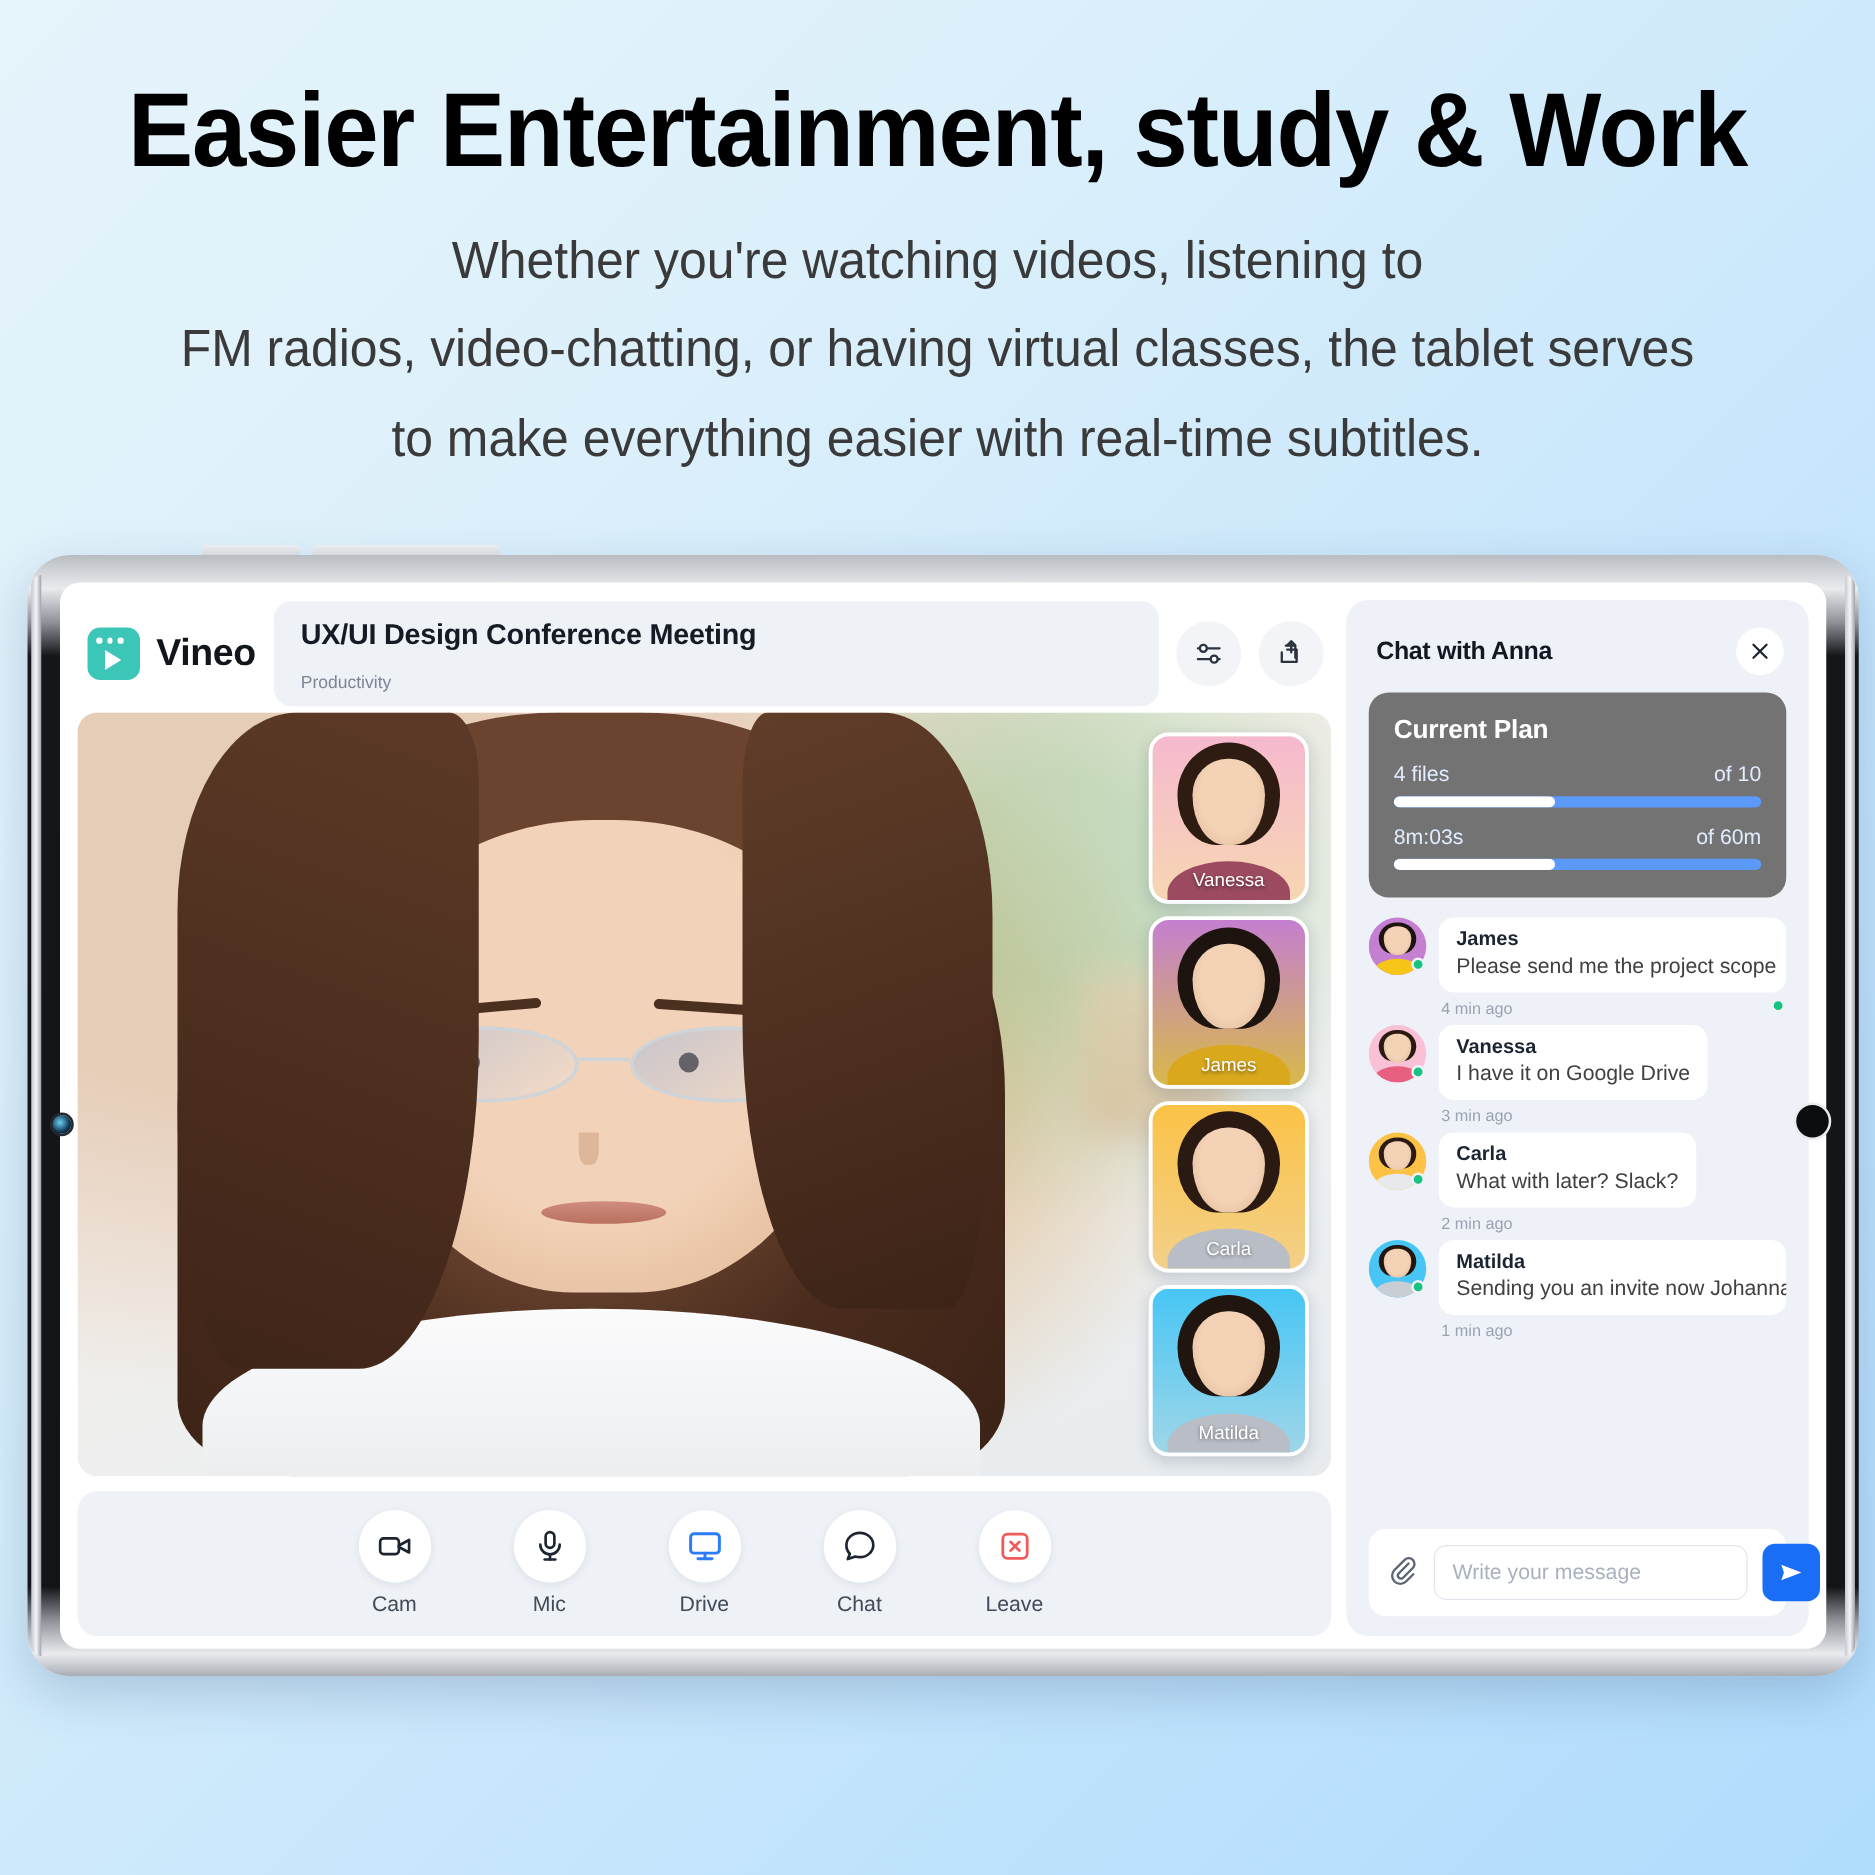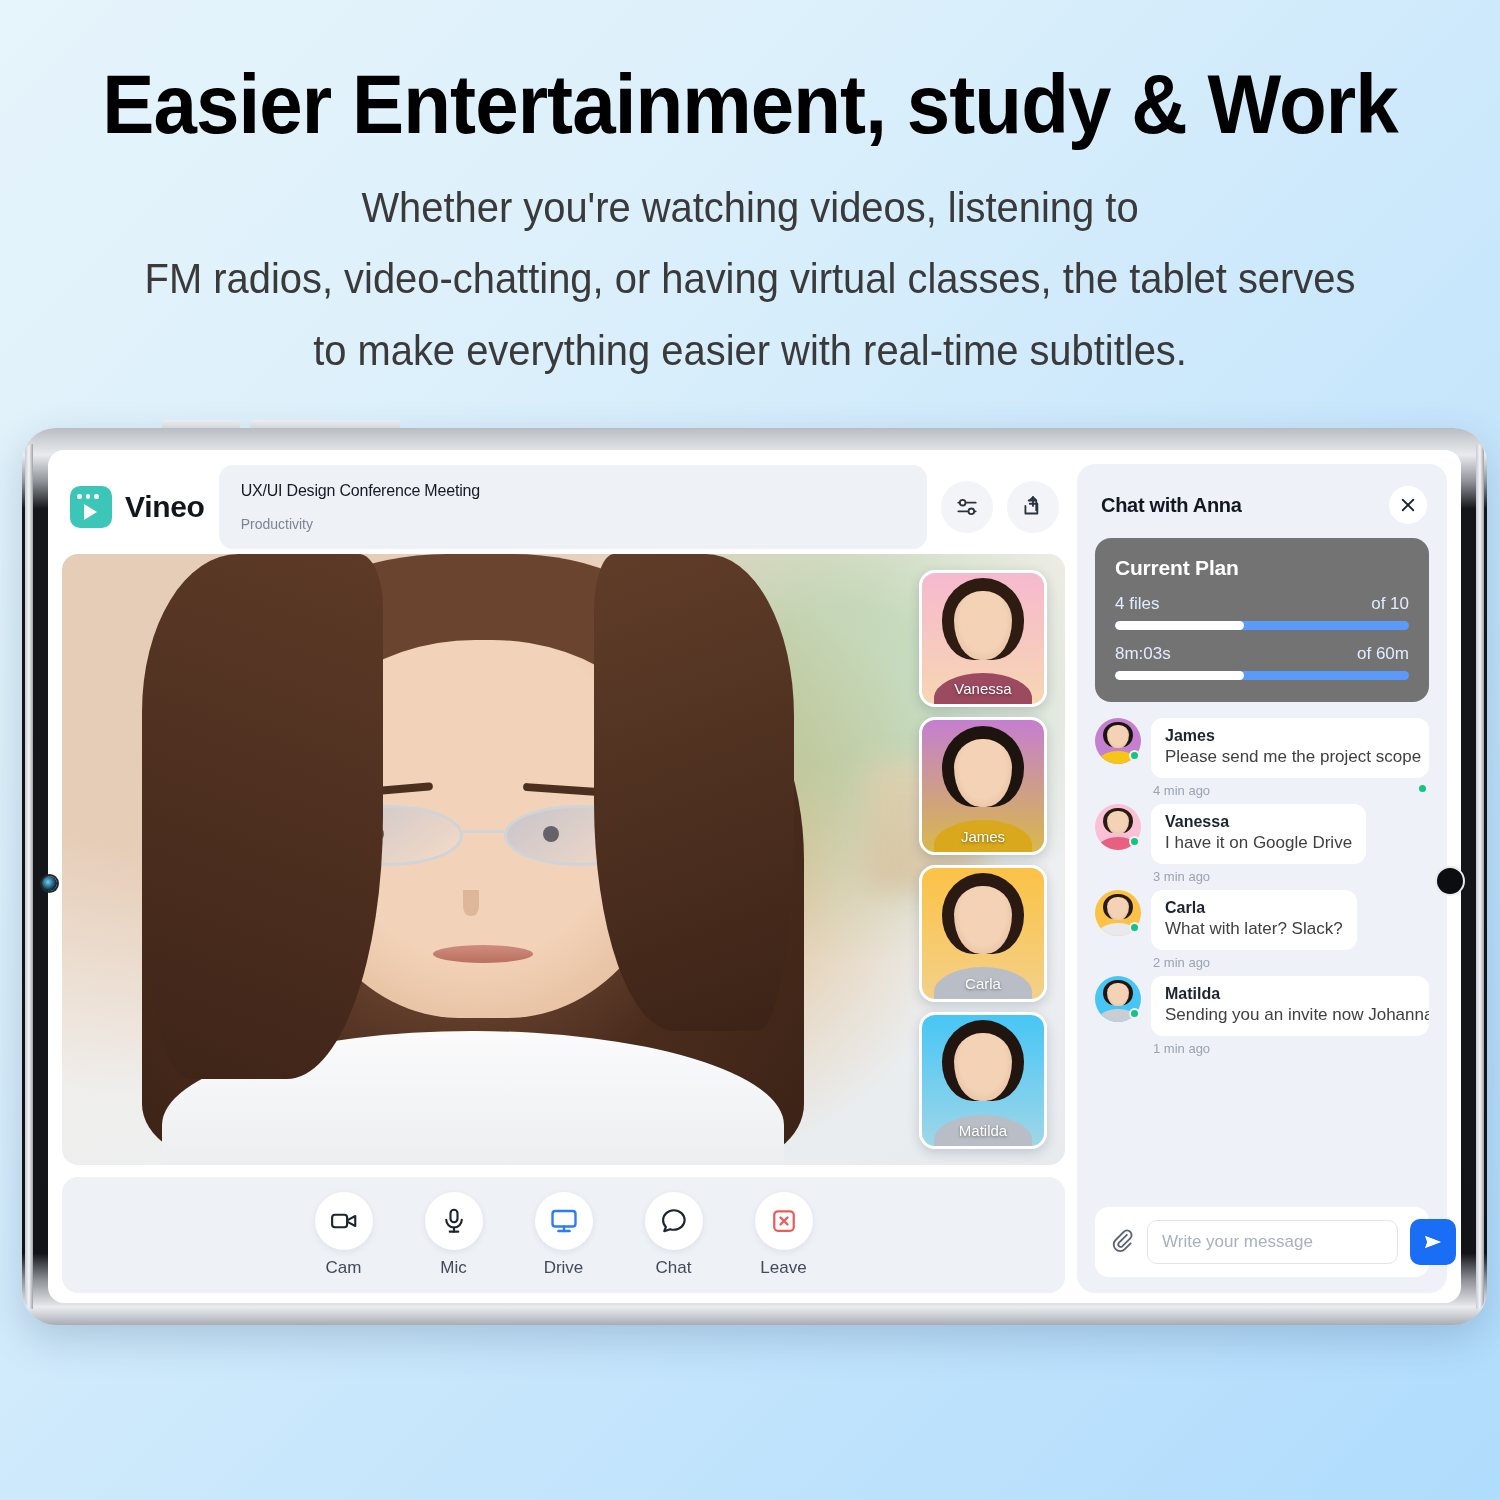--- a/index.html
+++ b/index.html
@@ -29,21 +29,21 @@
     color: #3a3a3a;
     margin-top: 26px;
     transform: scaleX(0.95);
   }
   .promo-sub div { white-space: nowrap; }
 
   
   .tablet-wrap {
     position: absolute;
     left: 22px;
-    top: 420px;
+    top: 436px;
     width: 1465px;
     height: 905px;
   }
   .top-btn {
     position: absolute; top: 0px; height: 14px;
     background: linear-gradient(#f2f3f5, #cfd3d8);
     border-radius: 3px 3px 0 0;
   }
   .top-btn.a { left: 140px; width: 78px; }
   .top-btn.b { left: 228px; width: 150px; }
@@ -101,21 +101,21 @@
     width: 0; height: 0; border-left: 13px solid #fff;
     border-top: 8px solid transparent; border-bottom: 8px solid transparent;
   }
   .brand-name { font-size: 30px; font-weight: 700; color: #11161d; letter-spacing: -.3px; }
 
   .meeting-bar {
     flex: 1 1 auto; background: #eef1f6; border-radius: 14px;
     padding: 11px 22px; display: flex; flex-direction: column; justify-content: center;
     min-width: 0; height: 84px;
   }
-  .meeting-title { font-size: 16px; font-weight: 400; color: #151b24; letter-spacing:-.2px; }
+  .meeting-title { font-size: 23px; font-weight: 700; color: #151b24; letter-spacing:-.2px; }
   .meeting-sub { font-size: 14px; color: #7d8594; margin-top: 16px; }
 
   .hdr-actions { display: flex; gap: 14px; align-items: center; padding-right: 6px; }
   .round-btn {
     width: 52px; height: 52px; border-radius: 50%; background: #f2f4f8;
     display: flex; align-items: center; justify-content: center; flex: none;
   }
 
   
   .stage {
@@ -210,21 +210,21 @@
   }
   .thumb .t-name {
     position: absolute; left: 0; right: 0; bottom: 7px; text-align: center;
     color: #fff; font-size: 15px; font-weight: 500;
     text-shadow: 0 1px 3px rgba(0,0,0,.45);
   }
 
   
   .controls {
     margin-top: 12px; height: 116px; background: #eef1f6; border-radius: 16px;
-    display: flex; align-items: center; justify-content: center; gap: 24px;
+    display: flex; align-items: center; justify-content: center; gap: 38px;
   }
   .ctrl { width: 86px; text-align: center; }
   .ctrl .circle {
     width: 58px; height: 58px; border-radius: 50%; background: #fff; margin: 0 auto;
     display: flex; align-items: center; justify-content: center;
     box-shadow: 0 2px 7px rgba(30,50,90,.08);
   }
   .ctrl .lbl { margin-top: 8px; font-size: 17px; color: #414a57; }
 
   

